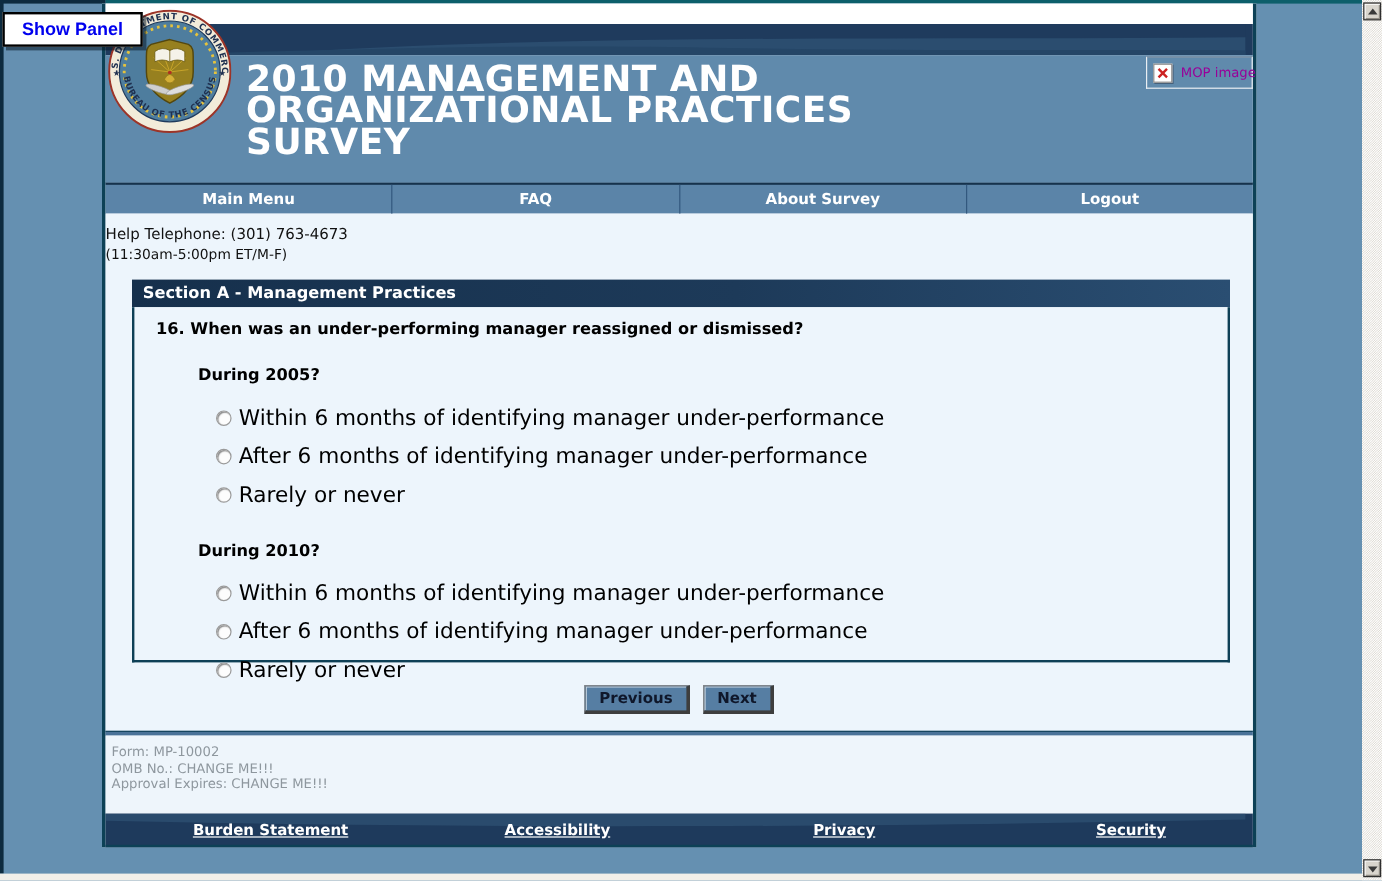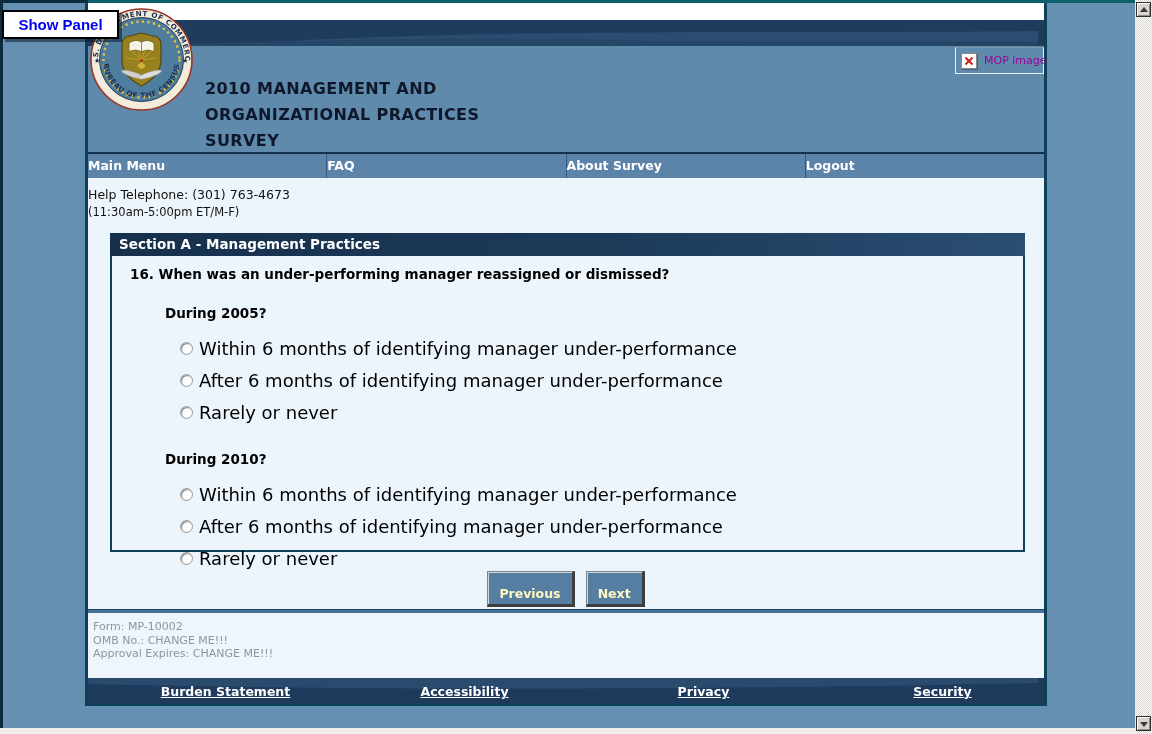--- a/index.html
+++ b/index.html
@@ -19,34 +19,34 @@
     box-shadow:3px 3px 0 rgba(10,25,40,.55);cursor:pointer;}
 
   
   .main-frame{position:absolute;left:85px;top:3px;width:956px;height:703px;
     border-left:3px solid #0d4156;border-right:3px solid #0d4156;background:#edf5fc;}
   .white-strip{height:17px;background:#ffffff;}
   .navy-band{height:26px;background:#1f3b5d;position:relative;overflow:hidden;}
   .navy-band svg{display:block;}
   .header{height:106px;background:#608aac;position:relative;}
   .seal{position:absolute;left:2px;top:-38px;z-index:5;}
-  .title{position:absolute;left:117px;top:30px;color:#0f172a;font-weight:bold;
-    font-size:16px;line-height:26px;letter-spacing:.4px;}
+  .title{position:absolute;left:117px;top:8px;color:#ffffff;font-weight:bold;
+    font-size:30px;line-height:26px;letter-spacing:.4px;}
   .mop-box{position:absolute;right:0;top:1px;width:89px;height:27px;display:flex;align-items:center;
     border:1px solid #e9eef3;border-top-color:#8496a6;background:transparent;padding-left:5px;box-sizing:border-box;}
   .broken-img{width:14px;height:14px;background:#fff;border:1px solid #8a8a8a;position:relative;
     box-shadow:1px 1px 0 #46607a;flex:0 0 auto;}
   .broken-img::before,.broken-img::after{content:"";position:absolute;left:2px;top:6px;width:10px;height:2px;background:#cc2222;}
   .broken-img::before{transform:rotate(45deg);}
   .broken-img::after{transform:rotate(-45deg);}
   .mop-label{color:#990099;font-size:11px;margin-left:7px;white-space:nowrap;}
 
   
   .nav{height:26px;display:flex;background:#5b84a8;border-top:2px solid #16324c;box-sizing:border-box;}
-  .nav-item{flex:1;text-align:left;color:#fff;font-weight:bold;font-size:12.5px;line-height:24px;cursor:pointer;}
+  .nav-item{flex:1;text-align:center;color:#fff;font-weight:bold;font-size:12.5px;line-height:24px;cursor:pointer;}
   .nav-item + .nav-item{border-left:1px solid #32587e;}
 
   
   .content{height:431px;background:#edf5fc;box-sizing:border-box;padding-top:9px;}
   .help-text{text-align:left;padding-right:6px;color:#111;}
   .help-line1{font-size:12.5px;}
   .help-line2{font-size:11.5px;margin-top:3px;}
 
   .section-box{margin:14px 19px 0 22px;width:915px;box-sizing:border-box;}
   .box-header{height:23px;line-height:23px;background:linear-gradient(90deg,#16304c 0%,#1d3a59 55%,#2a4e72 100%);
@@ -56,22 +56,22 @@
   .instruction{margin-top:13px;font-size:13px;color:#000;}
   .group-label{margin:23px 0 0 35px;font-weight:bold;font-size:13.5px;color:#000;}
   .opt{margin:11px 0 0 50px;display:flex;align-items:center;cursor:pointer;}
   .opt.first{margin-top:17px;}
   .radio{width:11px;height:11px;border-radius:50%;background:#fdfdfd;border:1px solid #9a9a9a;
     box-shadow:inset 1px 1px 1px rgba(80,80,80,.65);flex:0 0 auto;}
   .opt-label{font-size:18px;color:#000;margin-left:6px;}
   .g2{margin-top:28px;}
 
   .buttons-row{margin-top:19px;text-align:center;}
-  .nav-btn{display:inline-block;background:#567ea3;color:#fef9c3;font-weight:bold;font-size:12.5px;
-    font-family:"DejaVu Sans",sans-serif;padding:14px 11px 3px;margin:0 3px;cursor:pointer;
+  .nav-btn{display:inline-block;background:#567ea3;color:#0f172a;font-weight:bold;font-size:12.5px;
+    font-family:"DejaVu Sans",sans-serif;padding:2px 11px 3px;margin:0 3px;cursor:pointer;
     border:1px solid #828282;border-right:3px solid #3e3e3e;border-bottom:3px solid #3e3e3e;
     box-shadow:inset 1px 1px 0 rgba(255,255,255,.7);}
 
   .divider{height:4px;background:#4a7298;border-top:1px solid #16455f;box-sizing:border-box;}
   .footer-info{height:65px;background:#eef5fb;box-sizing:border-box;padding:7px 0 0 5px;}
   .footer-info div{font-size:11px;color:#8e979e;line-height:13.5px;}
 
   .footer-bar{height:28px;background:#1e3a5c;border-bottom:2px solid #0d4156;box-sizing:border-box;
     display:flex;position:relative;overflow:hidden;}
   .footer-bar svg{position:absolute;left:0;top:0;pointer-events:none;}

